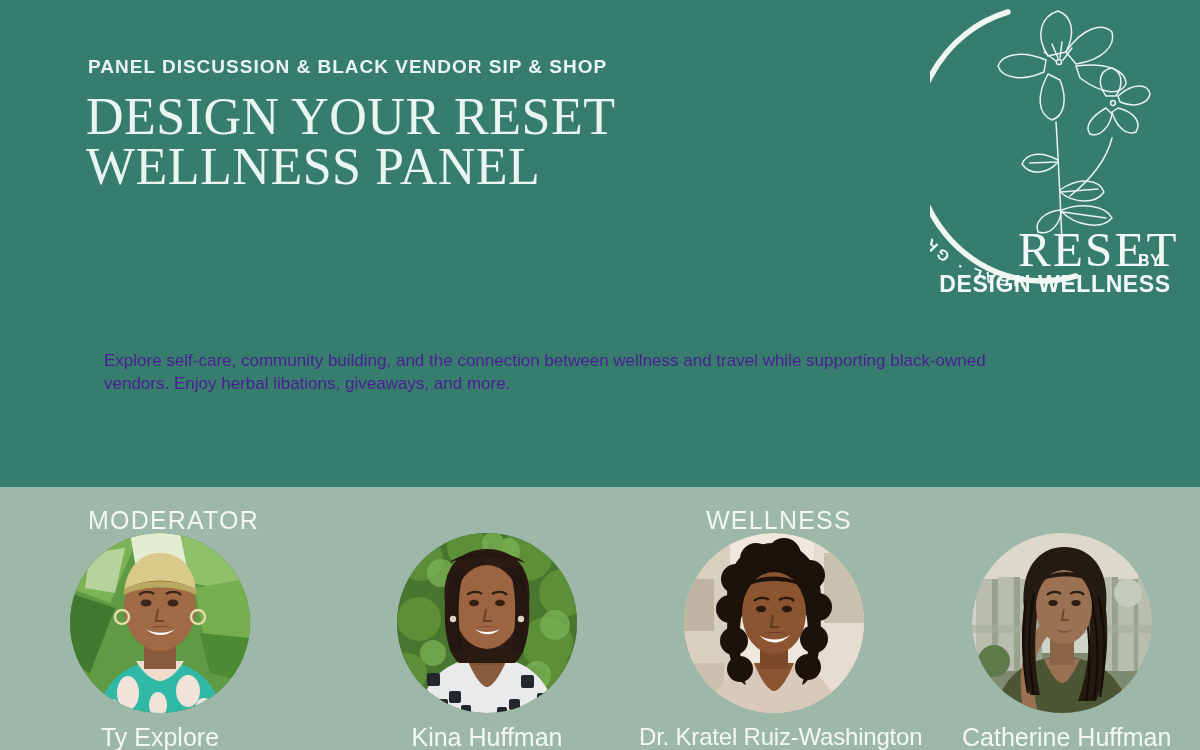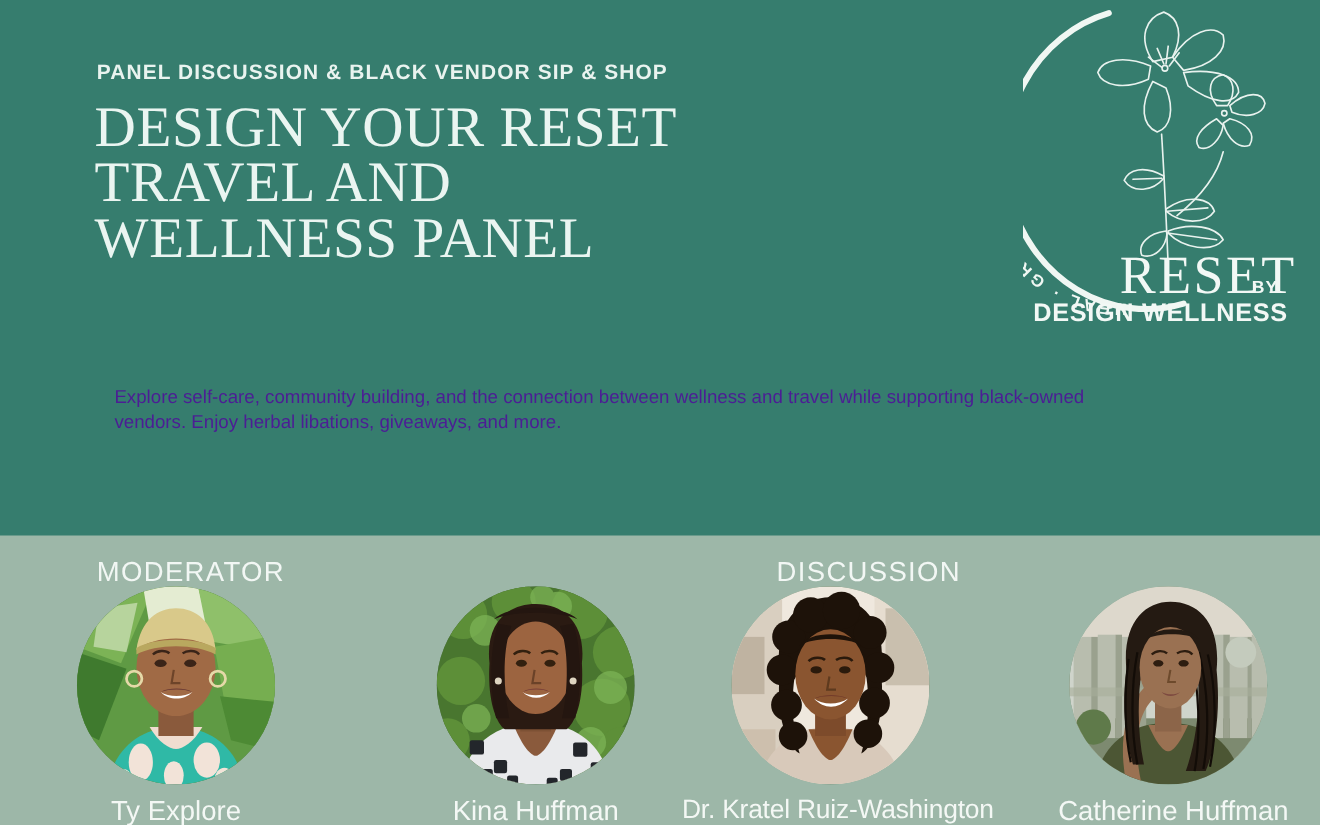--- a/index.html
+++ b/index.html
@@ -105,37 +105,36 @@
     font-size:25px;
     font-weight:400;
     color:#f4f8f5;
     white-space:nowrap;
     line-height:1.05;
   }
   .name-wide { font-size:24px; letter-spacing:-0.2px; }
 
   .p1 { left:60px;  top:533px; }
   .p2 { left:387px; top:533px; }
-  .p3 { left:655px; top:533px; }
+  .p3 { left:674px; top:533px; }
   .p4 { left:962px; top:533px; }
   .p3 .person-name { margin-left:-35px; margin-right:-35px; }
 </style>
 </head>
 <body>
 
 <div id="poster">
 
   <div class="band-top"></div>
   <div class="band-bottom"></div>
 
   <div class="eyebrow">PANEL DISCUSSION &amp; BLACK VENDOR SIP &amp; SHOP</div>
 
   <div class="headline">
     <span class="hl-line">DESIGN YOUR RESET</span>
-    <span class="hl-line">TRAVEL AND</span>
     <span class="hl-line">WELLNESS PANEL</span>
   </div>
 
   <div class="body-copy">Explore self-care, community building, and the connection between wellness and travel while supporting black-owned vendors. Enjoy herbal libations, giveaways, and more.</div>
 
   <div class="logo">
     <svg viewBox="0 0 250 300" xmlns="http://www.w3.org/2000/svg">
       <defs>
         <path id="arcpath" d="M 118,268 A 110,118 0 0 1 58,12" fill="none"></path>
         <clipPath id="arcclip">
@@ -177,21 +176,21 @@
         <path d="M126,158 L100,159 M131,188 L168,185 M133,208 L176,214"></path>
       </g>
 
       <text x="88" y="262" font-family="Liberation Serif, serif" font-size="49" letter-spacing="2.2" fill="#f2f8f5" id="logo-wordmark">RESET</text>
       <text x="208" y="262" font-family="Liberation Sans, sans-serif" font-size="16" font-weight="700" letter-spacing="0.8" fill="#f2f8f5" id="logo-wordmark-by">BY</text>
       <text x="125" y="288" font-family="Liberation Sans, sans-serif" font-size="23" font-weight="700" letter-spacing="0.6" text-anchor="middle" fill="#f2f8f5" id="logo-wordmark-sub">DESIGN WELLNESS</text>
     </svg>
   </div>
 
   <div class="section-label label-moderator">MODERATOR</div>
-  <div class="section-label label-panelists">DISCUSSION</div>
+  <div class="section-label label-panelists">WELLNESS</div>
 
   <div class="person p1">
     <div class="avatar">
       <svg viewBox="0 0 180 180" xmlns="http://www.w3.org/2000/svg">
         <rect width="180" height="180" fill="#5f9a44"></rect>
         <g>
           <path d="M0,0 L70,0 L40,70 L0,55Z" fill="#7cb356"></path>
           <path d="M60,0 L110,0 L120,40 L70,60Z" fill="#e4ecd2"></path>
           <path d="M110,0 L180,0 L180,60 L120,50Z" fill="#8fc06a"></path>
           <path d="M0,60 L45,75 L20,140 L0,130Z" fill="#3f7a2e"></path>

